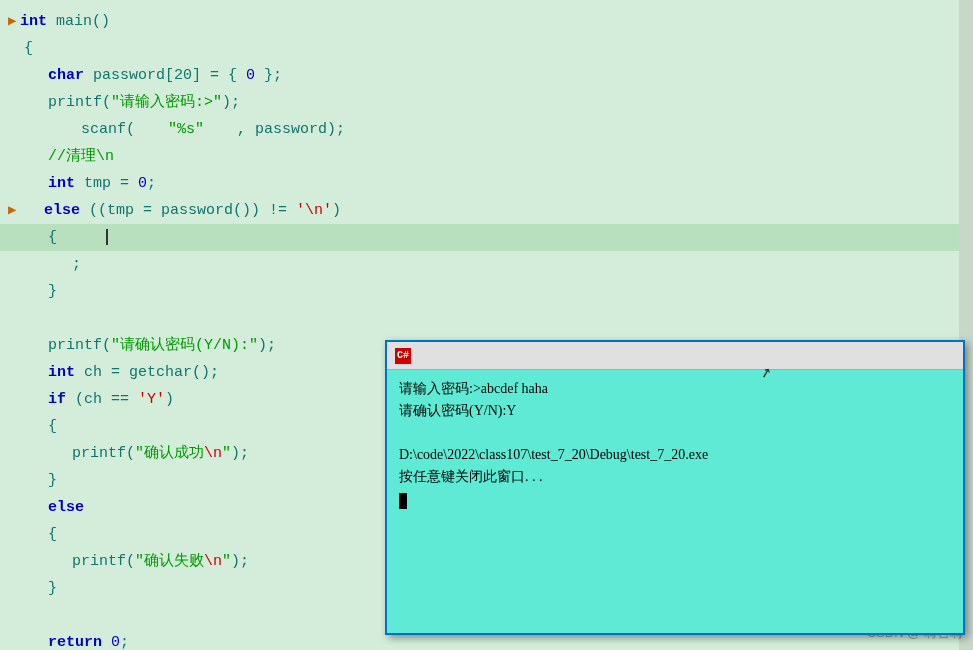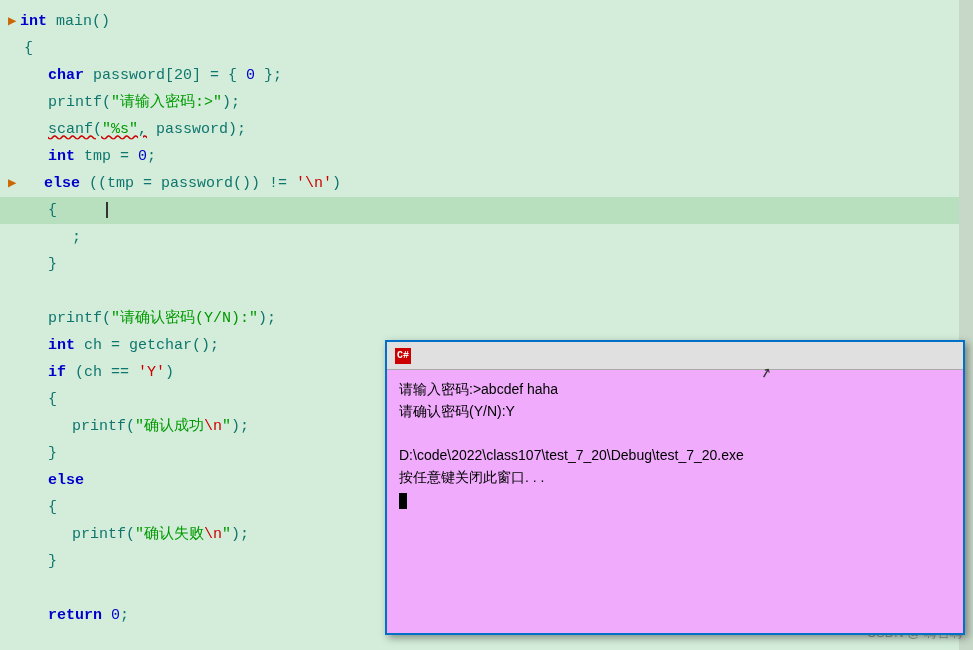--- a/index.html
+++ b/index.html
@@ -63,23 +63,23 @@
     .str { color: #009900; } 
     .cmt { color: #009900; } 
     .num { color: #0000cc; } 
     .ch { color: #cc0000; } 
     .plain { color: #0f766e; }
     .indent1 { display: inline-block; width: 24px; }
     .indent2 { display: inline-block; width: 48px; }
 
     
     .squiggly {
-      text-decoration: underline;
       text-decoration-style: wavy;
       text-decoration-color: #cc0000;
+      margin-left: 33px;
     }
 
     
     .cursor-bar {
       display: inline-block;
       width: 2px;
       height: 16px;
       background: #333;
       vertical-align: middle;
       margin-left: 1px;
@@ -129,23 +129,23 @@
     }
 
     .console-title {
       font-family: 'Microsoft YaHei', '微软雅黑', sans-serif;
       font-size: 13px;
       color: #000;
       flex: 1;
     }
 
     .console-body {
-      background: #f0abfc;
+      background: #5eead4;
       padding: 8px 12px;
-      font-family: Liberation Sans, sans-serif;
+      font-family: Liberation Serif, serif;
       font-size: 14px;
       color: #000;
       height: calc(100% - 28px);
       overflow: hidden;
     }
 
     .console-line {
       line-height: 22px;
       white-space: pre;
     }
@@ -215,20 +215,24 @@
     <div class="code-line">
       <span class="line-indicator"></span>
       <span class="code-content"><span class="indent1"></span><span class="plain">printf(</span><span class="str">"请输入密码:&gt;"</span><span class="plain">);</span></span>
     </div>
 
     <div class="code-line">
       <span class="line-indicator"></span>
       <span class="code-content"><span class="indent1"></span><span class="plain squiggly">scanf(</span><span class="str squiggly">"%s"</span><span class="plain squiggly">,</span><span class="plain"> password);</span></span>
     </div>
 
+    <div class="code-line">
+      <span class="line-indicator"></span>
+      <span class="code-content"><span class="indent1"></span><span class="cmt">//清理\n</span></span>
+    </div>
 
     <div class="code-line">
       <span class="line-indicator"></span>
       <span class="code-content"><span class="indent1"></span><span class="kw">int</span><span class="plain"> tmp = </span><span class="num">0</span><span class="plain">;</span></span>
     </div>
 
     <div class="code-line">
       <span class="line-indicator arrow-indicator">▶</span>
       <span class="code-content"><span class="indent1"></span><span class="kw">else</span><span class="plain"> ((tmp = password()) != </span><span class="ch">'\n'</span><span class="plain">)</span></span>
     </div>

